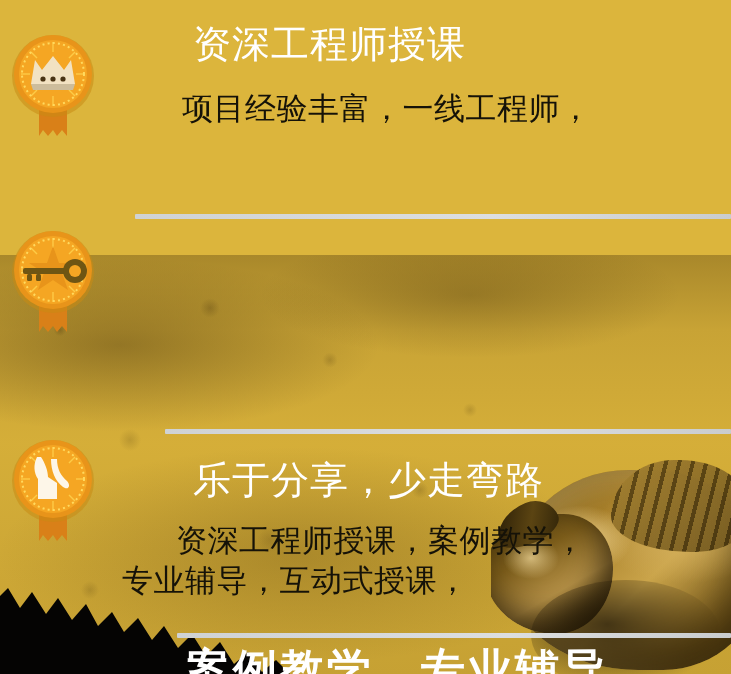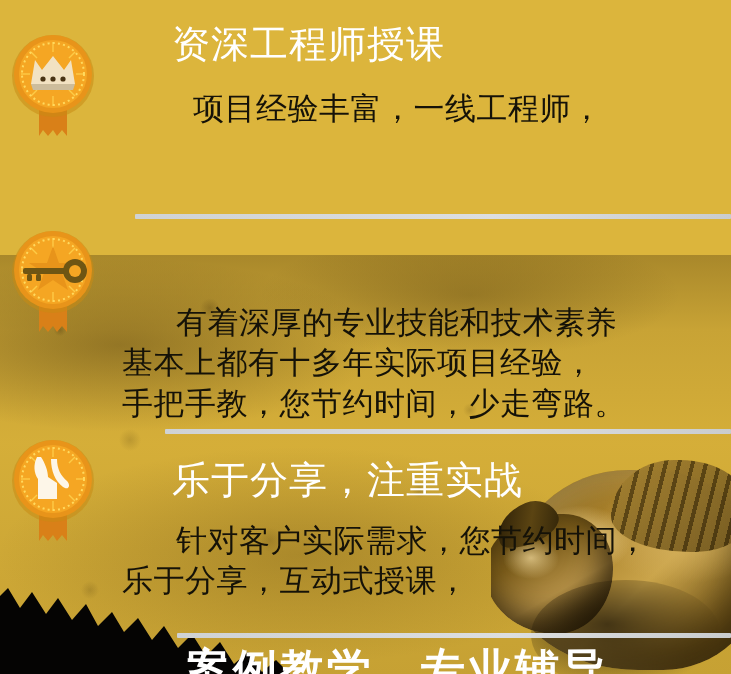--- a/index.html
+++ b/index.html
@@ -146,35 +146,36 @@
 
   
   .heading {
     position: absolute;
     color: #ffffff;
     font-size: 38px;
     line-height: 1.08;
     letter-spacing: 1px;
     white-space: nowrap;
     font-weight: 400;
+    margin-left: 21px;
   }
   .h1 { left: 172px; top: 24px; }
   .h2 { left: 172px; top: 240px; }
   .h3 { left: 172px; top: 460px; }
 
   .body {
     position: absolute;
     color: #151208;
     font-size: 31px;
     line-height: 1.30;
     letter-spacing: 0.5px;
     white-space: nowrap;
     font-weight: 500;
   }
-  .b1 { left: 139px; top: 88px; }
+  .b1 { left: 128px; top: 88px; }
   .b2 { left: 122px; top: 302px; }
   .b3 { left: 122px; top: 520px; }
   .body .indent { padding-left: 54px; }
   .body div { display: block; }
 
   .bottom-text {
     position: absolute;
     left: 186px;
     top: 648px;
     color: #ffffff;
@@ -259,25 +260,20 @@
     <path d="M46,18 L52,35 L70,35 L55,45 L61,62 L46,52 L31,62 L37,45 L22,35 L40,35 Z" fill="#e8941a"></path>
     <g fill="#6e5513">
       <rect x="16" y="40" width="46" height="6" rx="2"></rect>
       <rect x="20" y="46" width="5" height="7" rx="1.5"></rect>
       <rect x="29" y="46" width="5" height="7" rx="1.5"></rect>
       <circle cx="68" cy="43" r="12"></circle>
     </g>
     <circle cx="68" cy="43" r="6" fill="#f5a623"></circle>
   </svg>
 
-  <div class="body b2">
-    <div class="indent">有着深厚的专业技能和技术素养</div>
-    <div>基本上都有十多年实际项目经验，</div>
-    <div>手把手教，您节约时间，少走弯路。</div>
-  </div>
 
   <svg class="badge badge-3" viewBox="0 0 92 108">
     <path d="M32,74 L60,74 L60,104 L55,98 L50,104 L46,98 L41,104 L36,98 L32,104 Z" fill="#d98018"></path>
     <circle cx="46" cy="44" r="41" fill="#c98a14" opacity="0.55"></circle>
     <circle cx="46" cy="42" r="39" fill="#e8941a"></circle>
     <circle cx="46" cy="42" r="34" fill="#f5a623"></circle>
     <g stroke="#ffd24d" stroke-width="1.4" opacity="0.85">
       <line x1="46" y1="10" x2="46" y2="20"></line>
       <line x1="68" y1="20" x2="62" y2="26"></line>
       <line x1="78" y1="42" x2="69" y2="42"></line>
@@ -286,21 +282,21 @@
       <line x1="24" y1="64" x2="30" y2="58"></line>
       <line x1="14" y1="42" x2="23" y2="42"></line>
       <line x1="24" y1="20" x2="30" y2="26"></line>
     </g>
     <circle cx="46" cy="42" r="31" fill="none" stroke="#ffd95e" stroke-width="2" stroke-dasharray="2 3.2"></circle>
     <path d="M30,20 C26,28 27,36 31,42 L31,62 L41,62 L41,40 C41,34 38,26 34,20 Z" fill="#fdf6e8"></path>
     <path d="M44,22 C44,34 48,44 56,50 C62,54 64,48 60,44 C54,39 50,32 50,22 Z" fill="#fdf6e8"></path>
     <path d="M41,40 L41,62 L50,62 L50,46 Z" fill="#fdf6e8"></path>
   </svg>
 
-  <div class="heading h3">乐于分享，注重实战</div>
+  <div class="heading h3">乐于分享，少走弯路</div>
   <div class="body b3">
-    <div class="indent">针对客户实际需求，您节约时间，</div>
-    <div>乐于分享，互动式授课，</div>
+    <div class="indent">资深工程师授课，案例教学，</div>
+    <div>专业辅导，互动式授课，</div>
   </div>
 
   <div class="bottom-text">案例教学，专业辅导</div>
 
 </div>
 
 </body></html>

